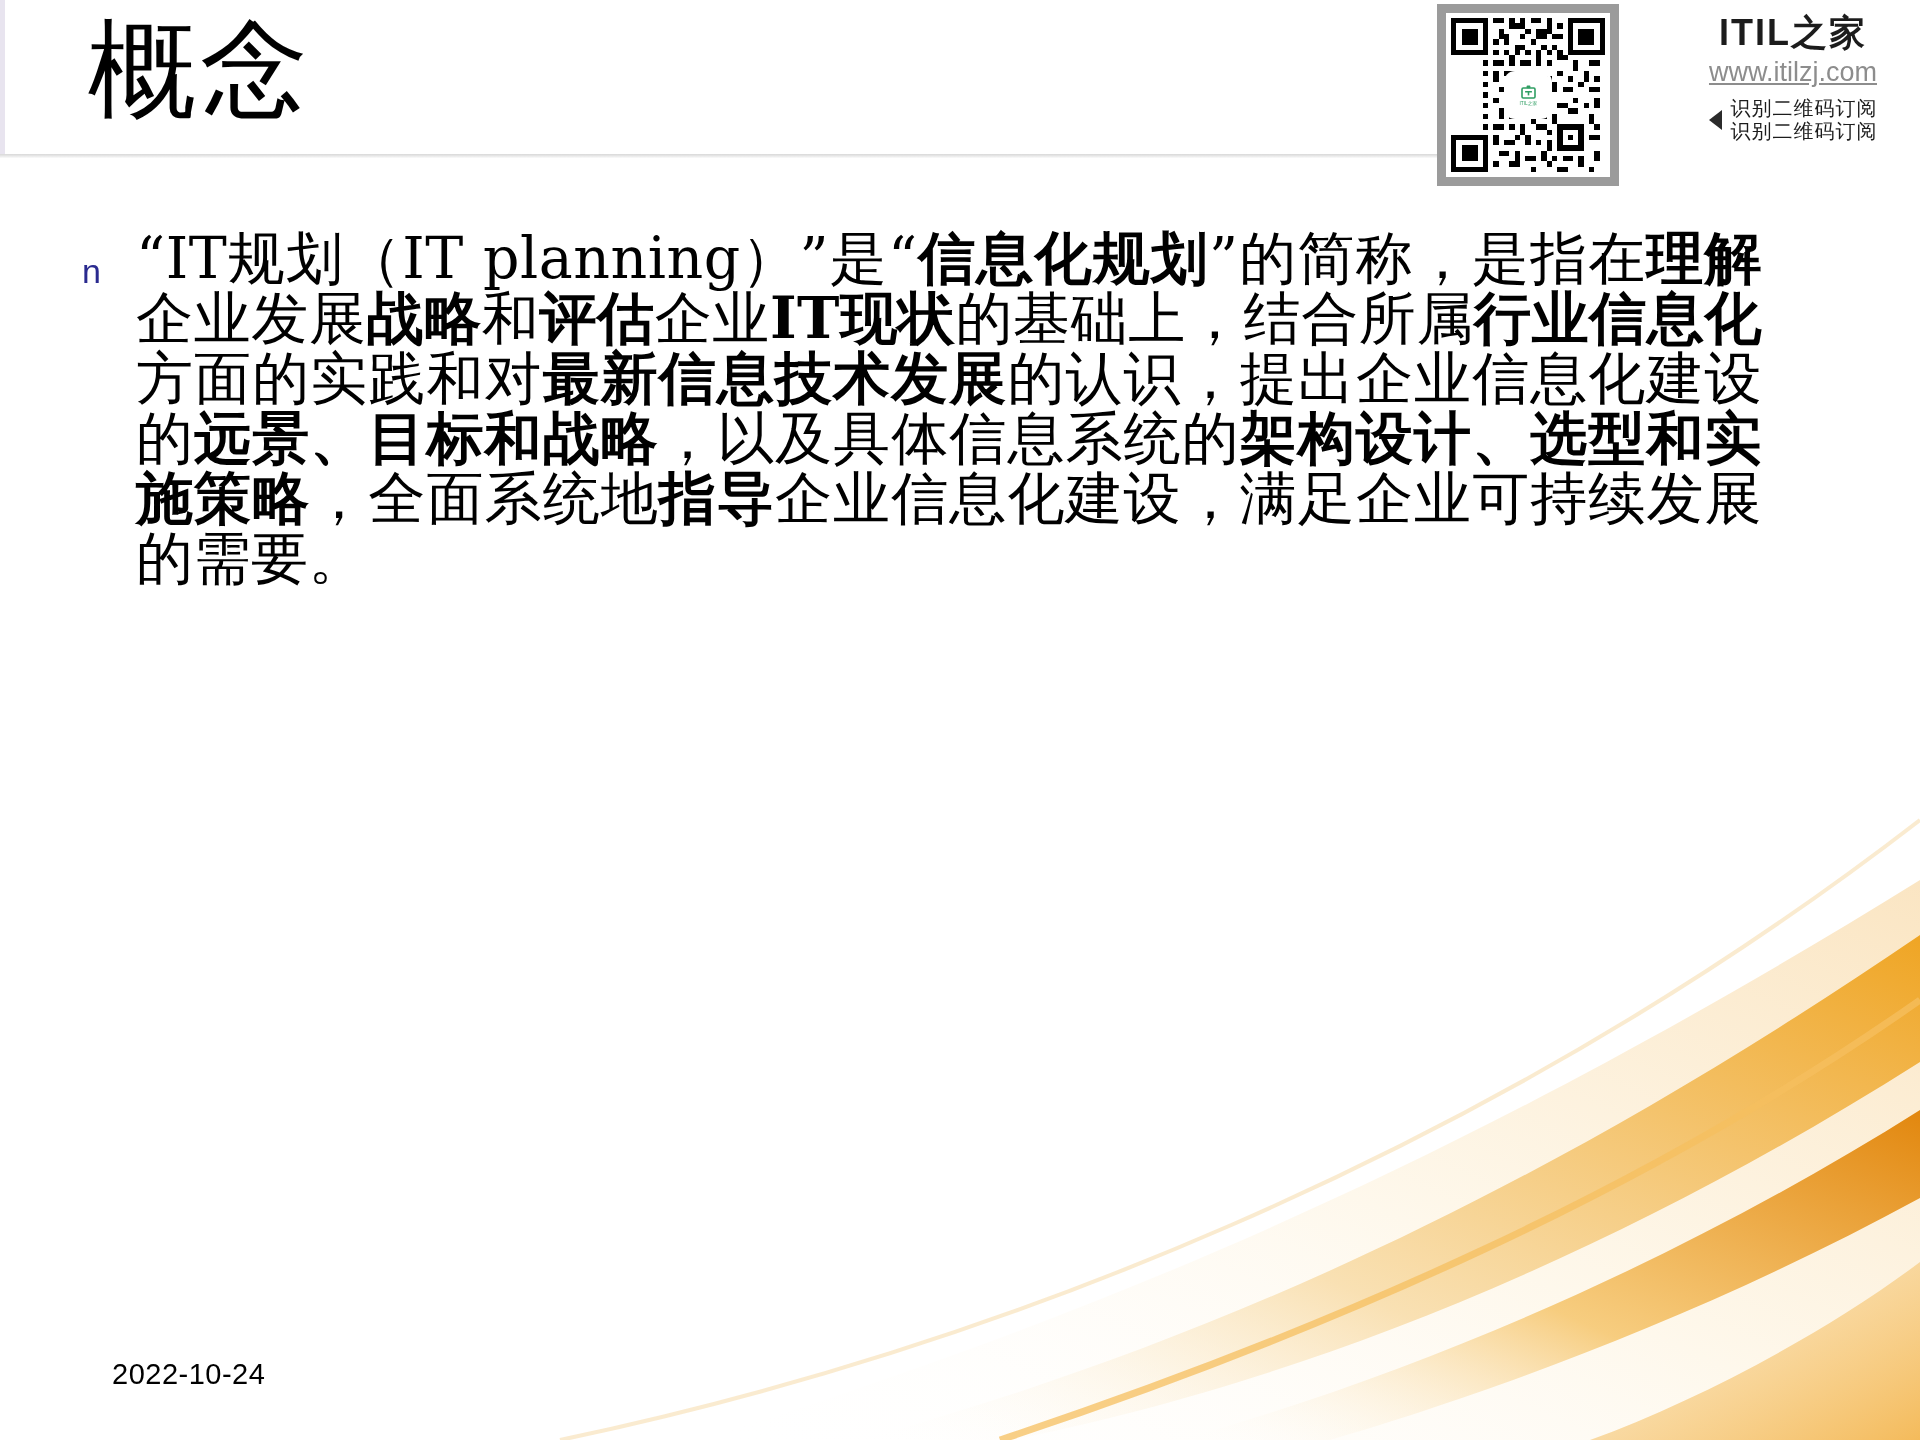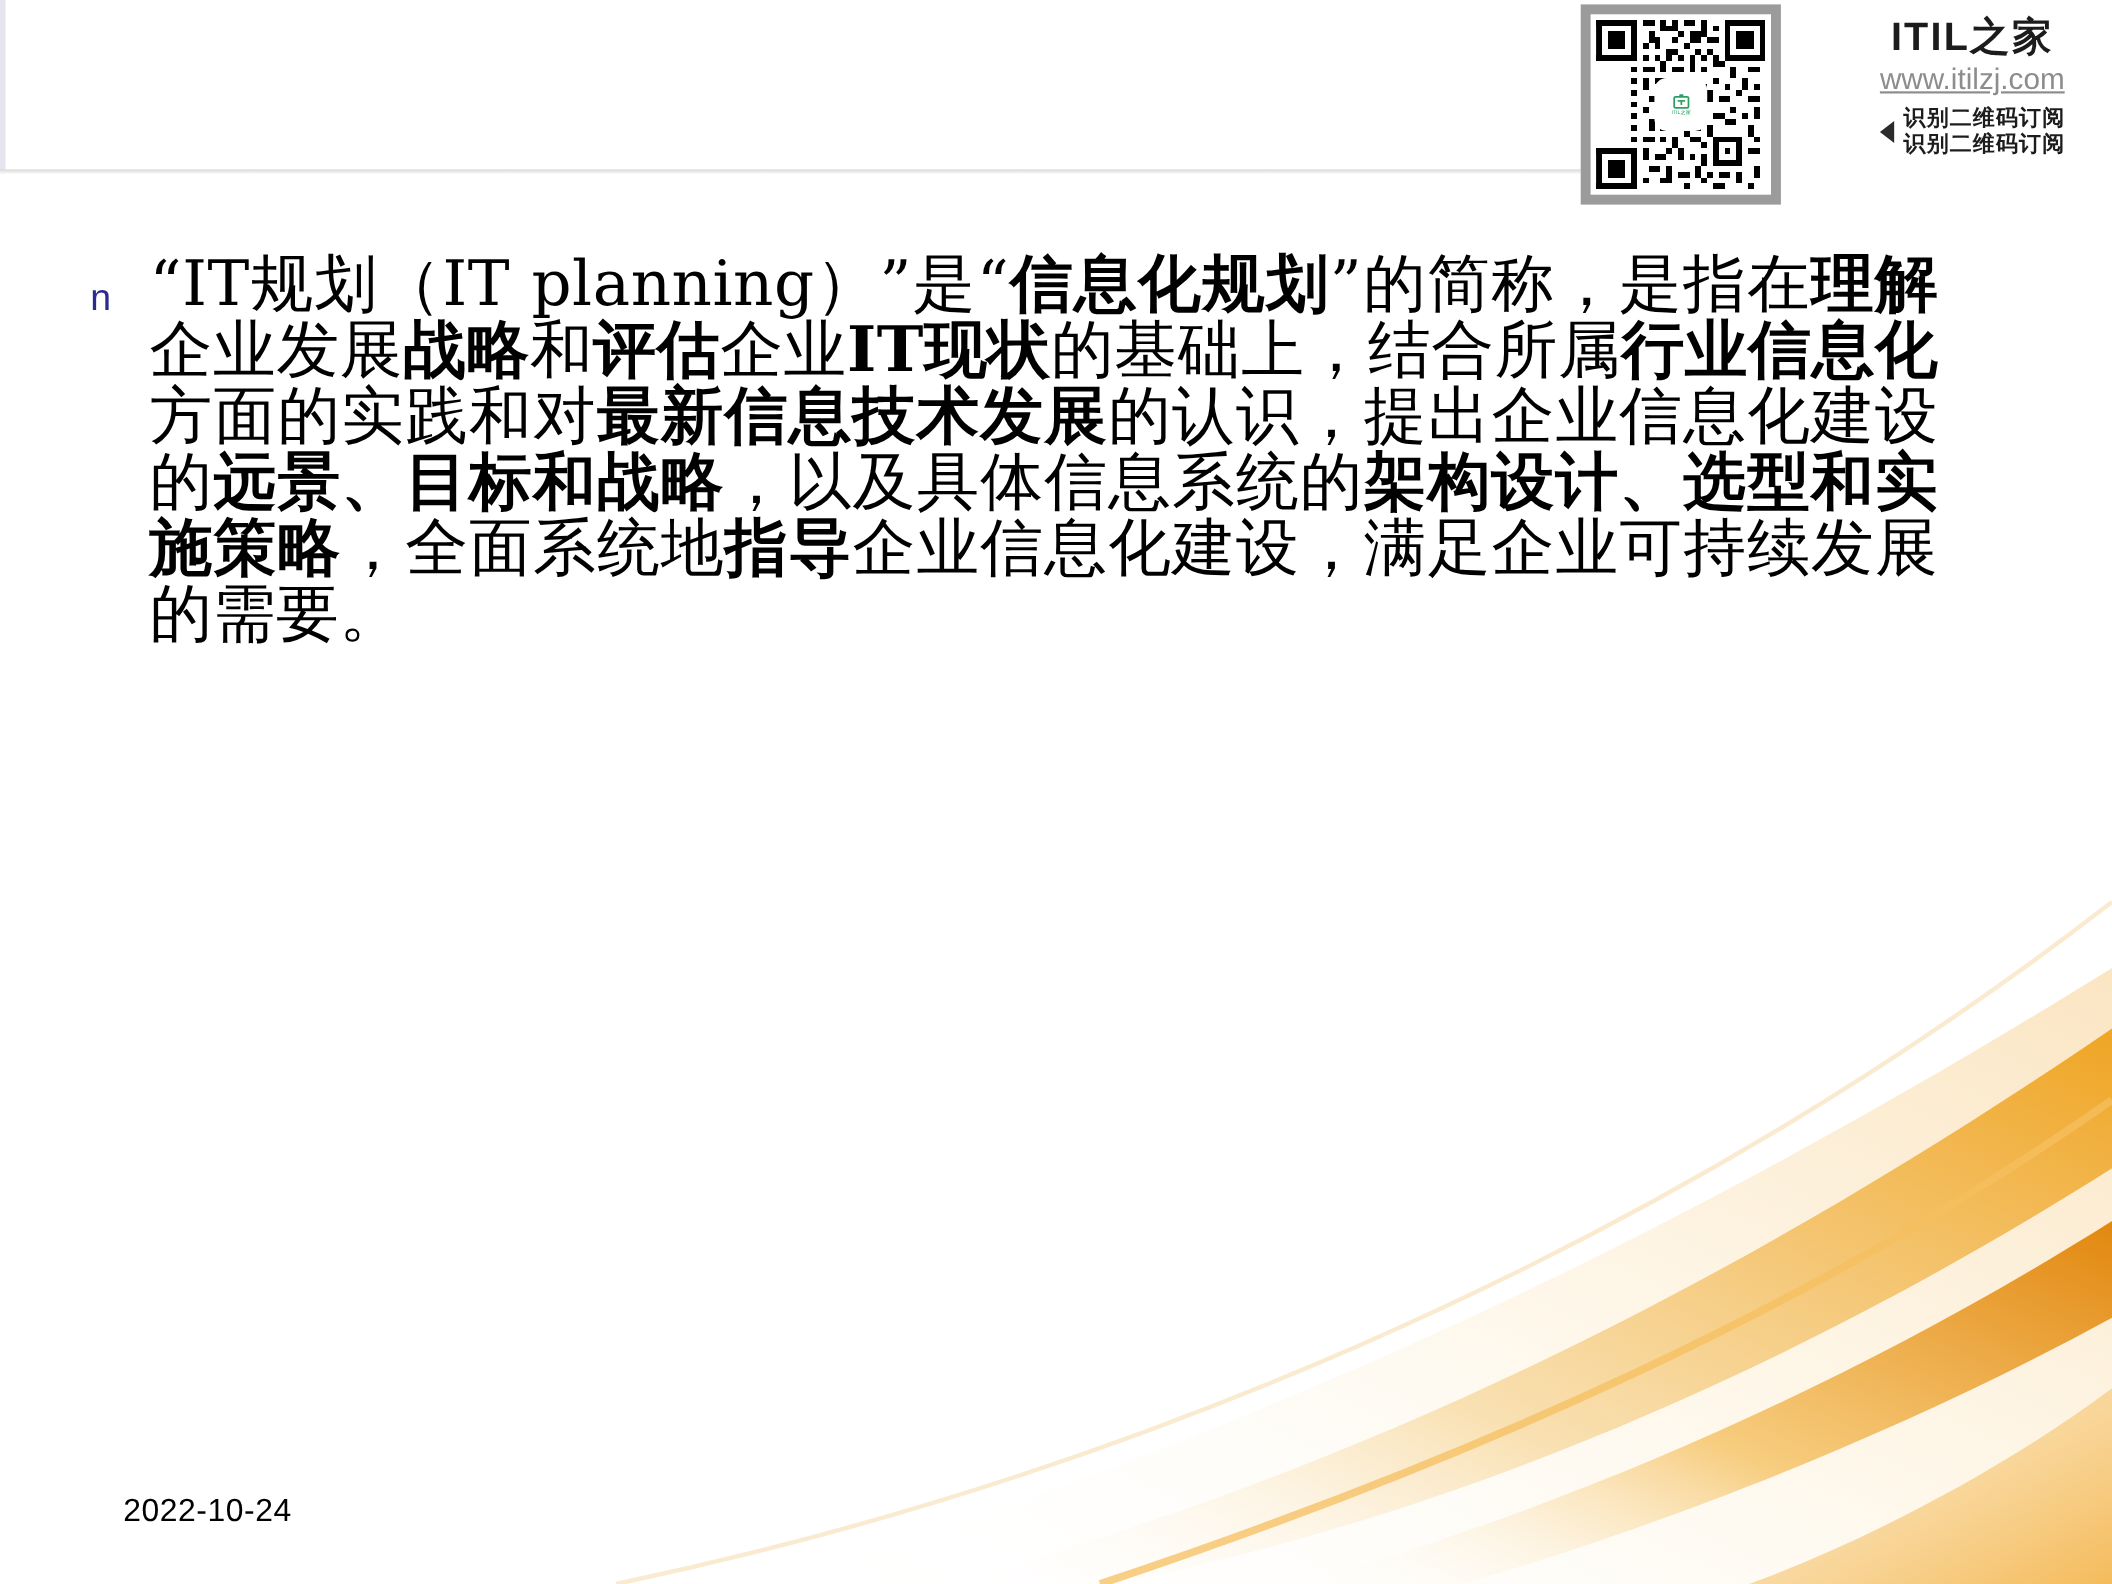--- a/index.html
+++ b/index.html
@@ -158,21 +158,21 @@
   .cta-arrow {
     width: 0;
     height: 0;
     border-top: 10px solid transparent;
     border-bottom: 10px solid transparent;
     border-right: 13px solid #2b2b2b;
     flex: 0 0 auto;
   }
   .cta-lines {
     font-family: "Liberation Sans", "DejaVu Sans", sans-serif;
-    font-weight: bold;
+    font-weight: normal;
     font-size: 20px;
     line-height: 1.18;
     color: #1c1c1c;
     letter-spacing: 1px;
     white-space: nowrap;
     text-align: center;
   }
 
   
   .body-block {
@@ -255,20 +255,23 @@
 
     <path d="M1000,1440 C1330,1330 1650,1190 1920,1000" fill="none" stroke="#f5bf5f" stroke-width="7" opacity="0.75"></path>
 
     <path d="M1590,1440 C1700,1400 1830,1330 1920,1262 L1920,1440 Z" fill="url(#gD)"></path>
 
     <path d="M560,1440 C980,1352 1480,1160 1920,820" fill="none" stroke="#f8e3bc" stroke-width="4" opacity="0.7"></path>
   </svg>
 
   <div class="left-accent"></div>
 
+  <div class="title-block">
+    <div class="title-text">概念</div>
+  </div>
   <div class="title-rule"></div>
 
   <div class="brand-block">
 
     <div class="qr-frame">
       <svg class="qr-canvas" viewBox="0 0 29 29" shape-rendering="crispEdges" xmlns="http://www.w3.org/2000/svg">
         <rect x="0" y="0" width="29" height="29" fill="#ffffff"></rect>
         <g fill="#000000">
 
           <rect x="0" y="0" width="7" height="1"></rect>

